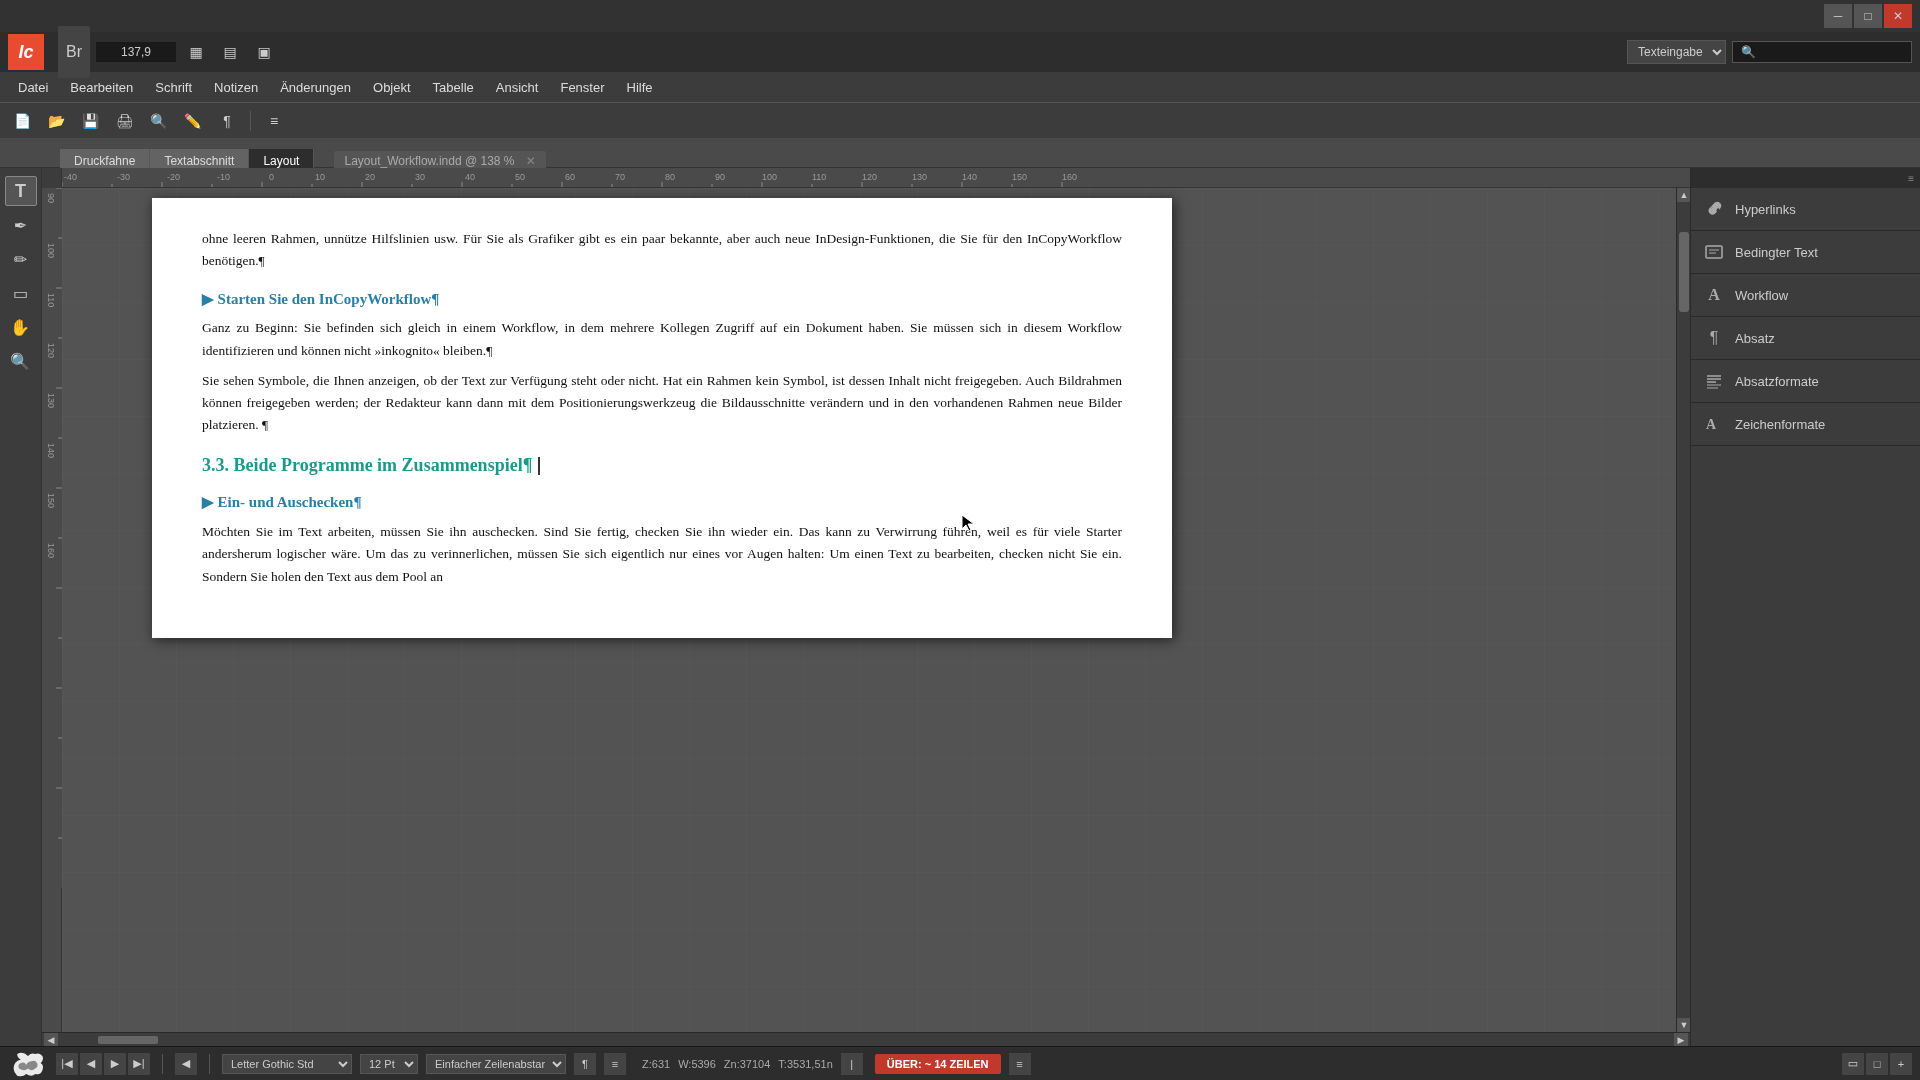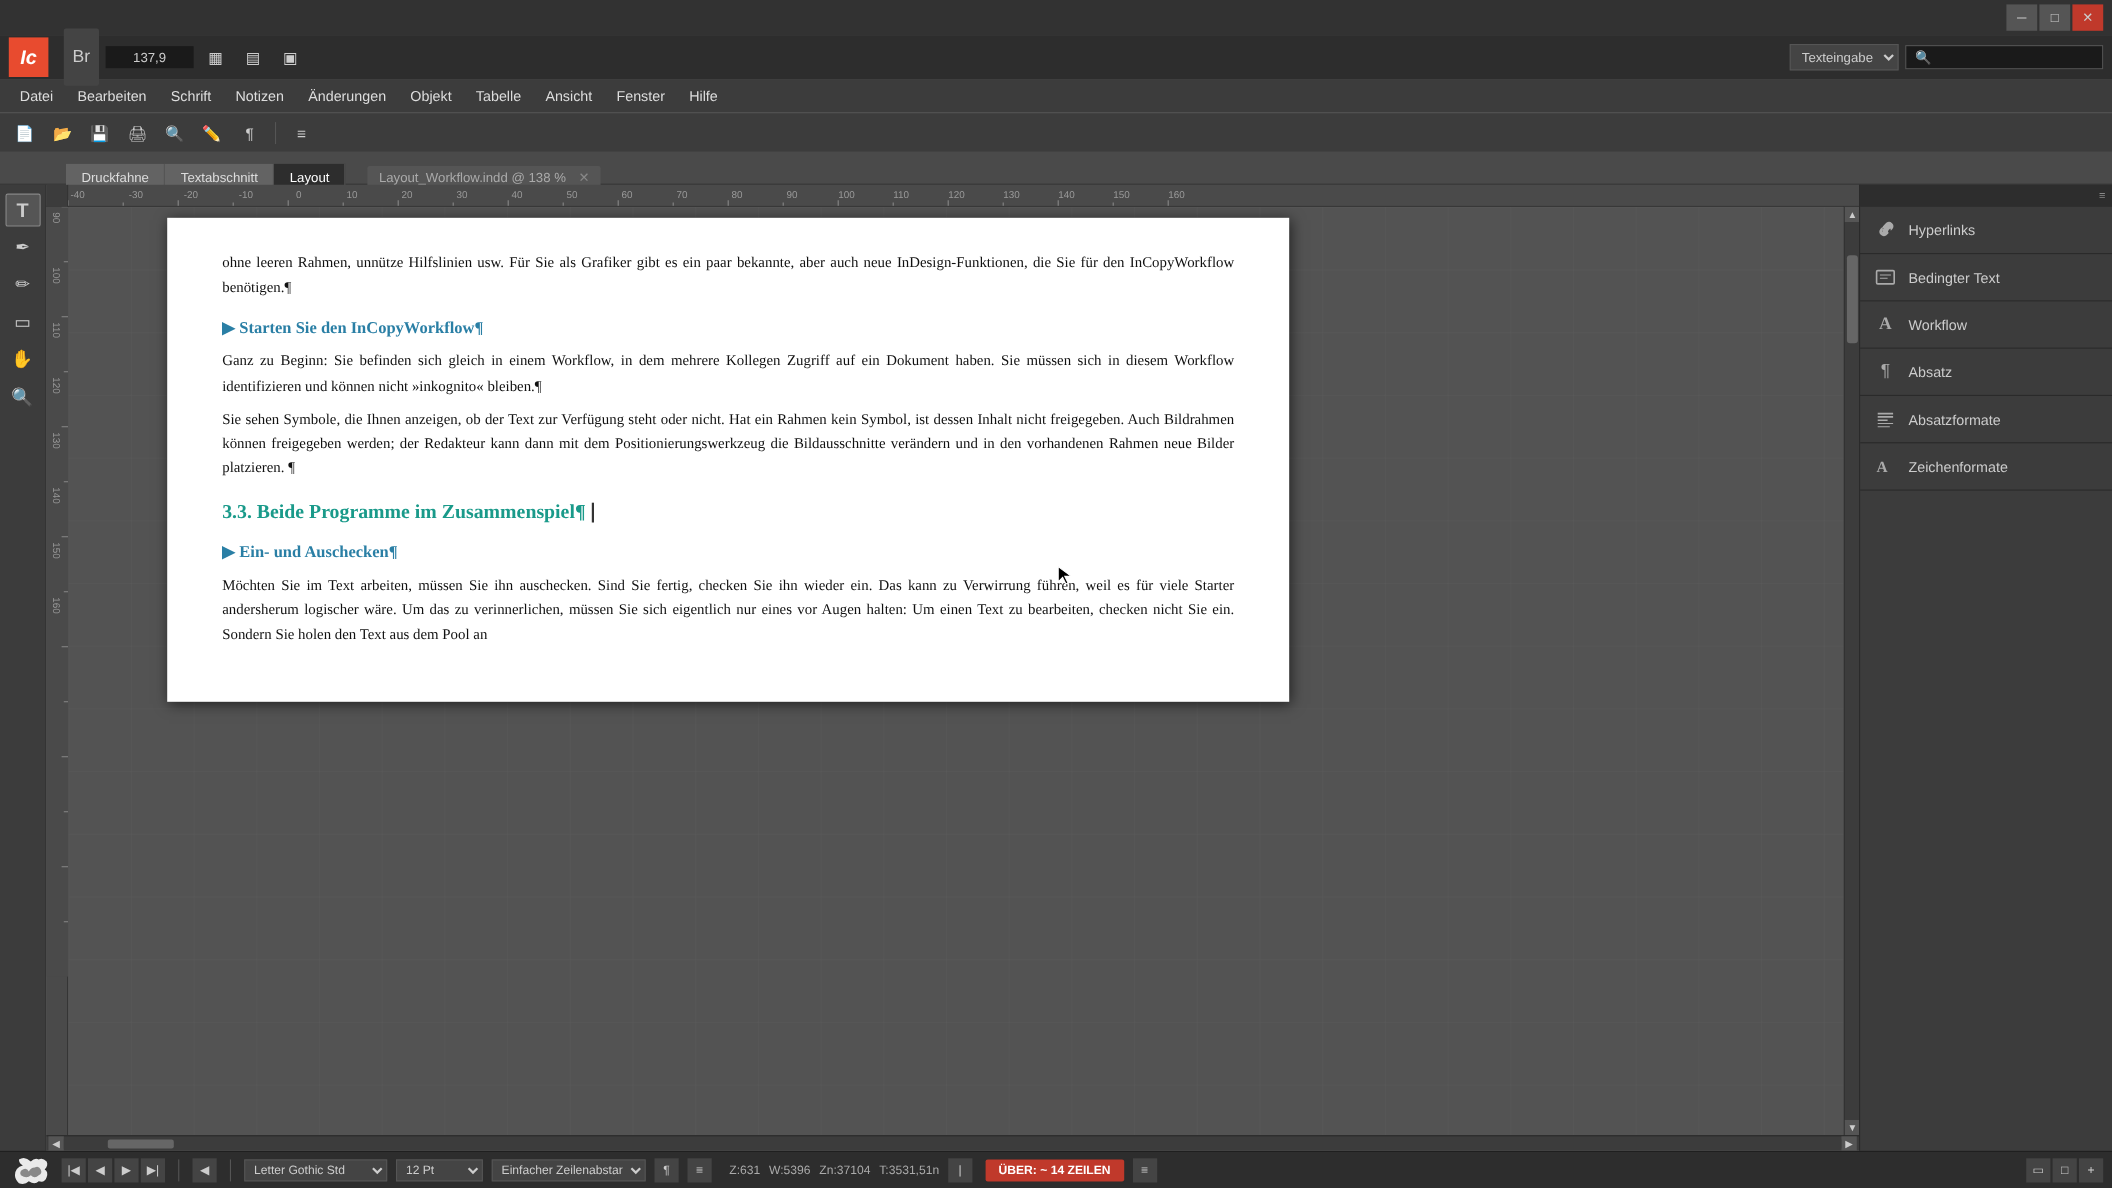--- a/index.html
+++ b/index.html
@@ -306,21 +306,21 @@
       font-size: 11px;
       padding: 2px 4px;
       width: 130px;
     }
     #statusbar .size-select {
       background: #444;
       border: 1px solid #555;
       color: #ccc;
       font-size: 11px;
       padding: 2px 4px;
-      width: 79px;
+      width: 58px;
     }
     #statusbar .style-select {
       background: #444;
       border: 1px solid #555;
       color: #ccc;
       font-size: 11px;
       padding: 2px 4px;
       width: 140px;
     }
     #statusbar .view-btns {

